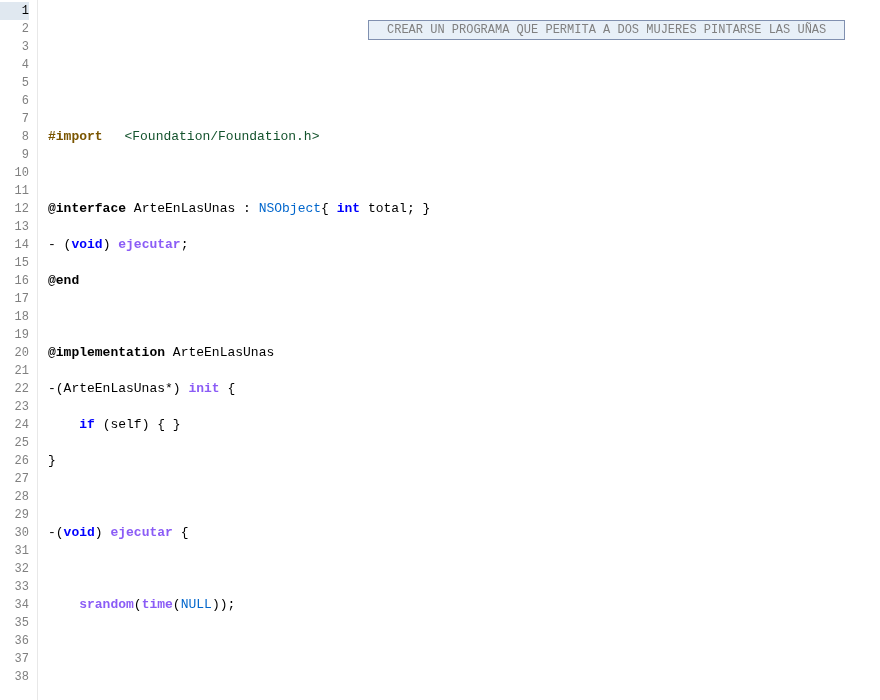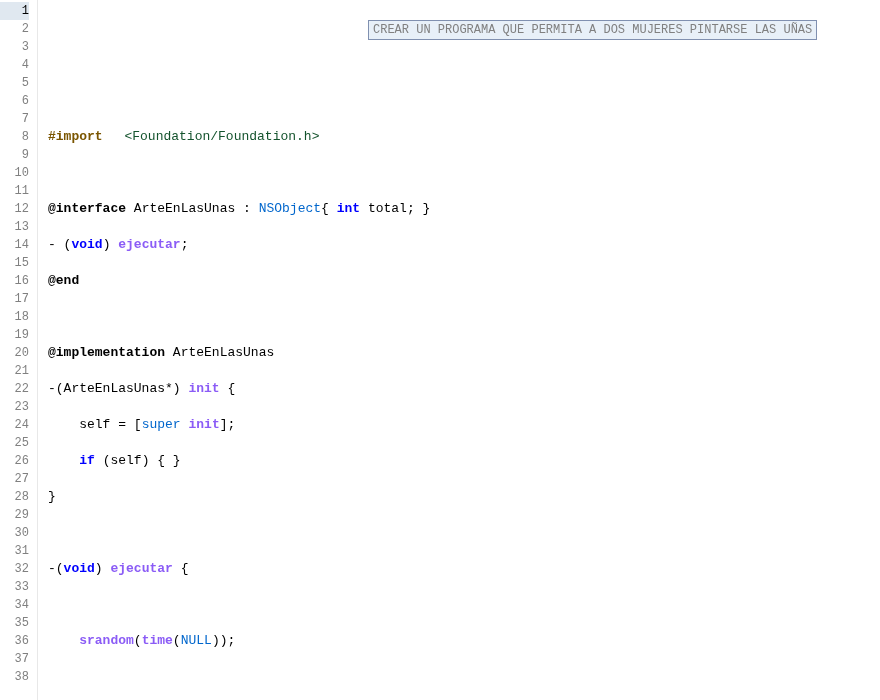--- a/index.html
+++ b/index.html
@@ -41,21 +41,21 @@
       padding-top: 2px;
     }
     .code-line {
       height: 18px;
     }
     .comment-box {
       display: inline-block;
       background: #e8f0f8;
       border: 1px solid #8090b0;
       color: #808080;
-      padding: 0 4px;
+      padding: 0 18px;
       font-size: 12px;
       margin-left: 320px;
     }
     .k-pre { color: #7a5500; font-weight: bold; }
     .k-str { color: #14532d; margin-left: 14px; }
     .k-type { color: #0066cc; }
     .k-kw { color: #0000ff; font-weight: bold; }
     .k-func { color: #8b5cf6; font-weight: bold; }
     .k-ident { color: #000; }
     .k-at { color: #000; font-weight: bold; margin-top: 19px; }
@@ -120,21 +120,20 @@
 <div class="code-line"></div>
 <div class="code-line"></div>
 <div class="code-line"><span class="k-pre">#import</span> <span class="k-str">&lt;Foundation/Foundation.h&gt;</span></div>
 <div class="code-line"></div>
 <div class="code-line"><span class="k-at">@interface</span> <span class="k-ident">ArteEnLasUnas</span> : <span class="k-type">NSObject</span>{ <span class="k-kw">int</span> <span>total</span>; }</div>
 <div class="code-line">- (<span class="k-kw">void</span>) <span class="k-func">ejecutar</span>;</div>
 <div class="code-line"><span class="k-at">@end</span></div>
 <div class="code-line"></div>
 <div class="code-line"><span class="k-at">@implementation</span> <span>ArteEnLasUnas</span></div>
 <div class="code-line">-(<span class="k-ident">ArteEnLasUnas</span>*) <span class="k-func">init</span> {</div>
-<div class="code-line">    <span>self</span> = [<span class="k-type">super</span> <span class="k-func">init</span>];</div>
 <div class="code-line">    <span class="k-kw">if</span> (<span>self</span>) { }</div>
 <div class="code-line">}</div>
 <div class="code-line"></div>
 <div class="code-line">-(<span class="k-kw">void</span>) <span class="k-func">ejecutar</span> {</div>
 <div class="code-line"></div>
 <div class="code-line">    <span class="k-func">srandom</span>(<span class="k-func">time</span>(<span class="k-type">NULL</span>));</div>
 
 
 
 

